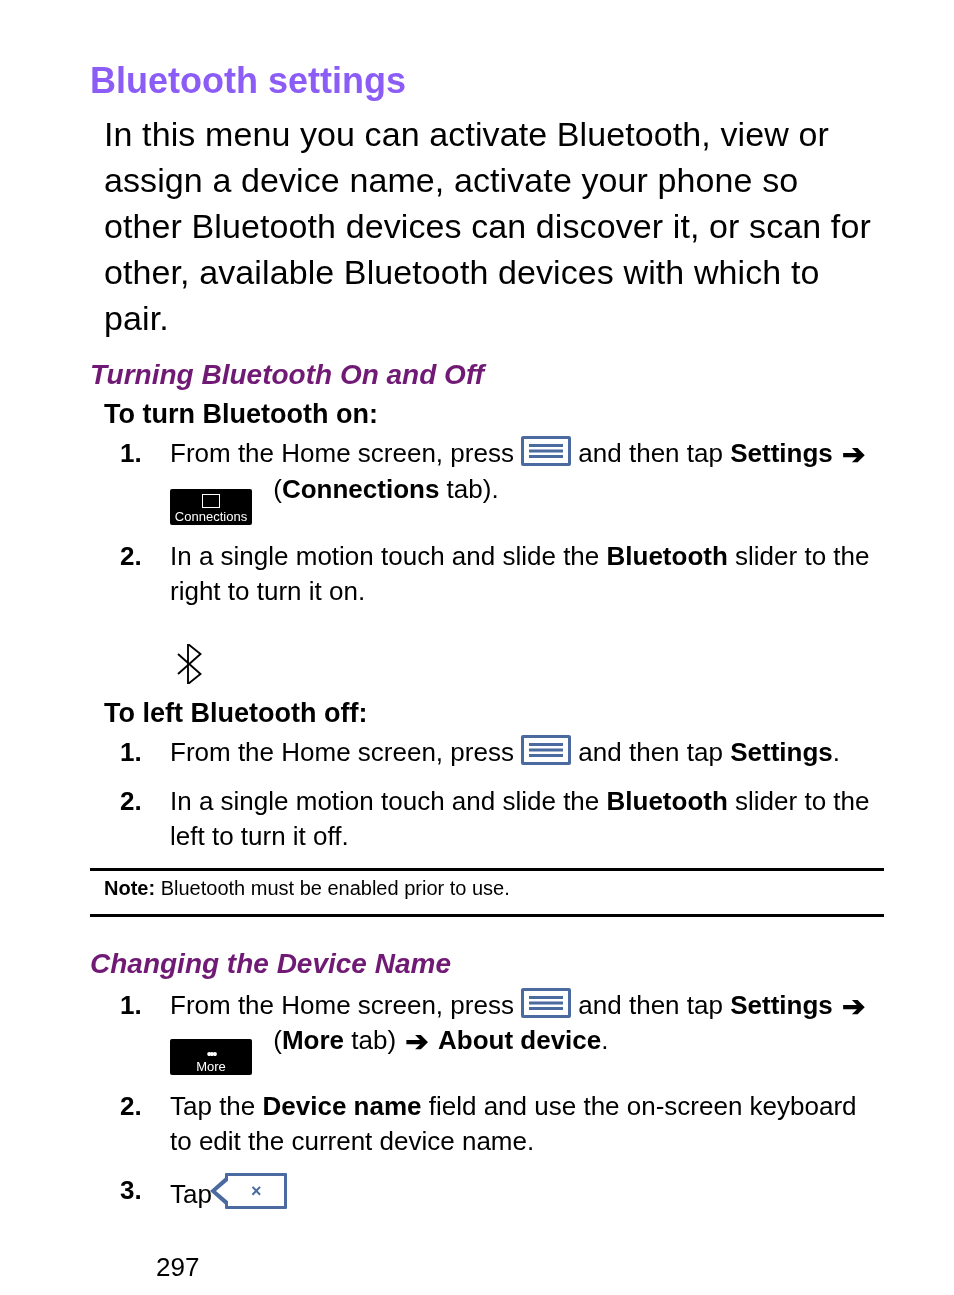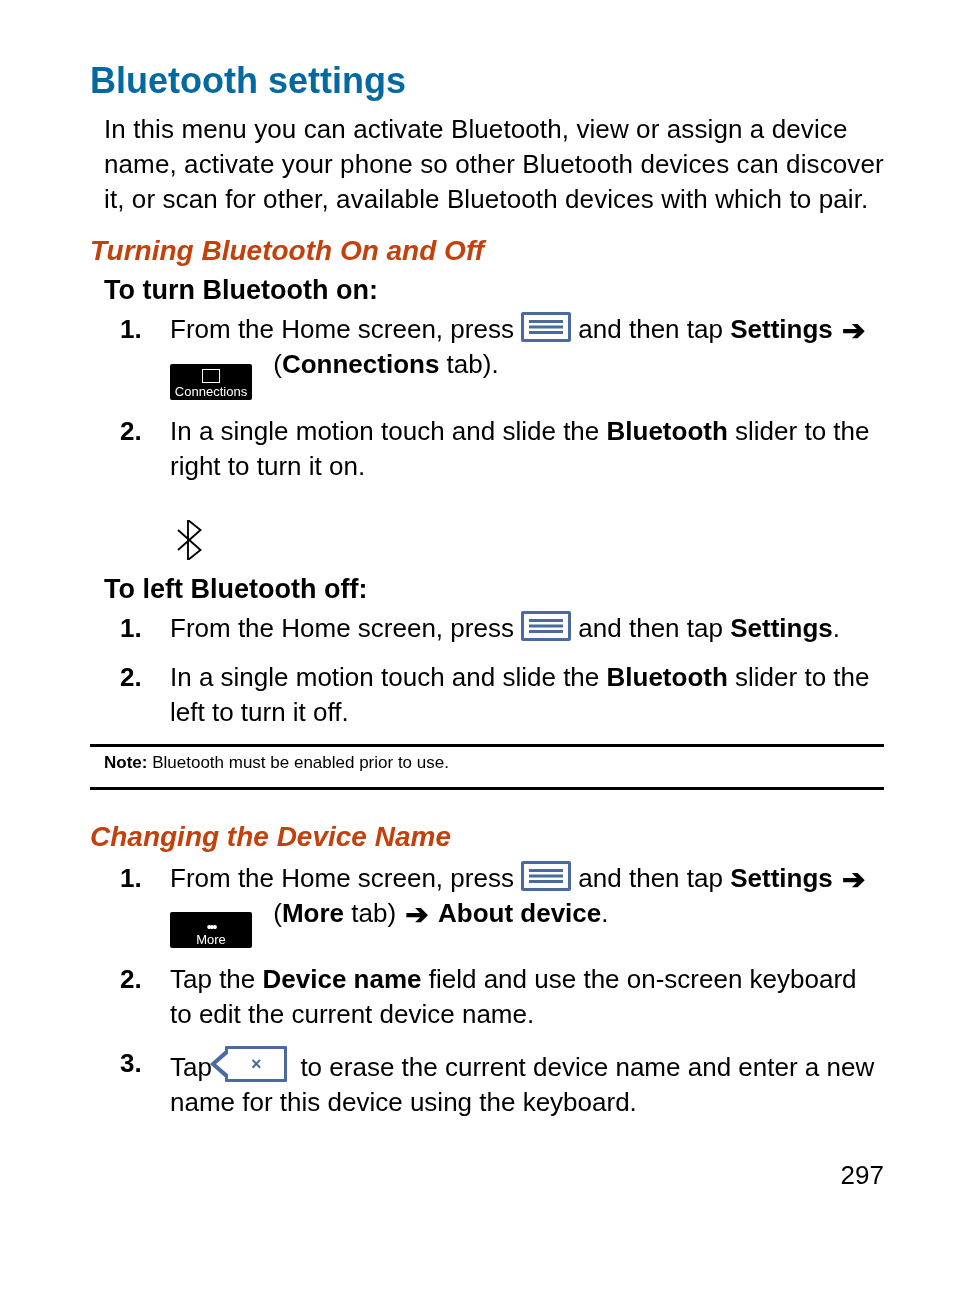--- a/index.html
+++ b/index.html
@@ -9,34 +9,34 @@
     font-family: "Helvetica Neue", Helvetica, Arial, sans-serif;
     color: #000;
   }
   body {
     width: 954px;
     min-height: 1295px;
     box-sizing: border-box;
     padding: 60px 70px 30px 90px;
   }
   h1.section-title {
-    color: #0369a1;
+    color: #8b5cf6;
     font-size: 36px;
     font-weight: 800;
     margin: 0 0 10px 0;
   }
   p.lead {
-    font-size: 26px;
+    font-size: 34px;
     line-height: 1.35;
     margin: 6px 0 18px 14px;
     font-weight: 400;
     letter-spacing: 0.1px;
   }
   h2.subsection {
-    color: #c2410c;
+    color: #701a75;
     font-style: italic;
     font-weight: 800;
     font-size: 28px;
     margin: 6px 0 8px 0;
   }
   .runin {
     font-weight: 800;
     font-size: 27px;
     margin: 4px 0 6px 14px;
   }
@@ -59,28 +59,27 @@
     font-weight: 800;
     font-size: 26px;
   }
   .b { font-weight: 700; }
   hr.rule {
     border: none;
     border-top: 3px solid #000;
     margin: 14px 0 6px 0;
   }
   p.note {
-    font-size: 17px;
+    font-size: 20px;
     margin: 6px 0 6px 14px;
   }
   .page-number {
     margin-top: 40px;
     font-size: 26px;
     margin-left: 66px;
-    text-align: right;
   }
 
   
   .arrow-right {
     display: inline-block;
     font-weight: 800;
     font-size: 28px;
     line-height: 0;
     vertical-align: -2px;
     padding: 0 2px;
@@ -273,17 +272,16 @@
   <li>
     <span class="num">2.</span>
     <span>Tap the </span>
     <span class="b">Device name</span>
     <span> field and use the on-screen keyboard to edit the current device name.</span>
   </li>
   <li>
     <span class="num">3.</span>
     <span>Tap  </span>
     <span class="backspace-icon"><span class="x">×</span></span>
-    <span>  to erase the current device name and enter a new name for this device using the keyboard.</span>
   </li>
 </ol>
 
 <div class="page-number">297</div>
 
 </body></html>

